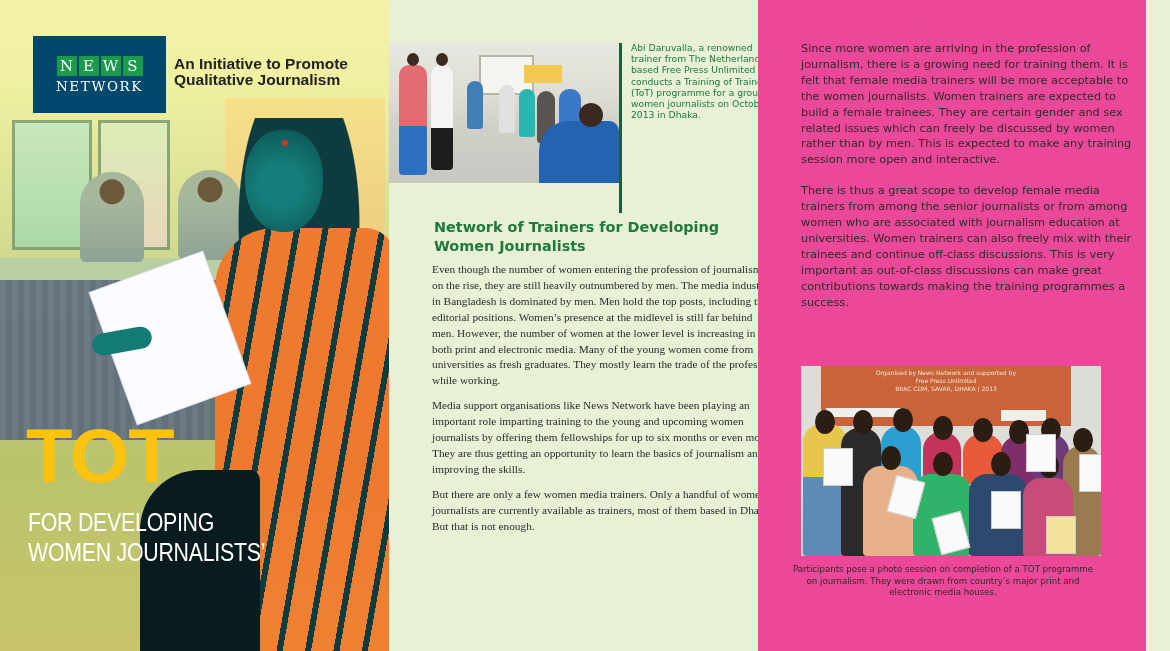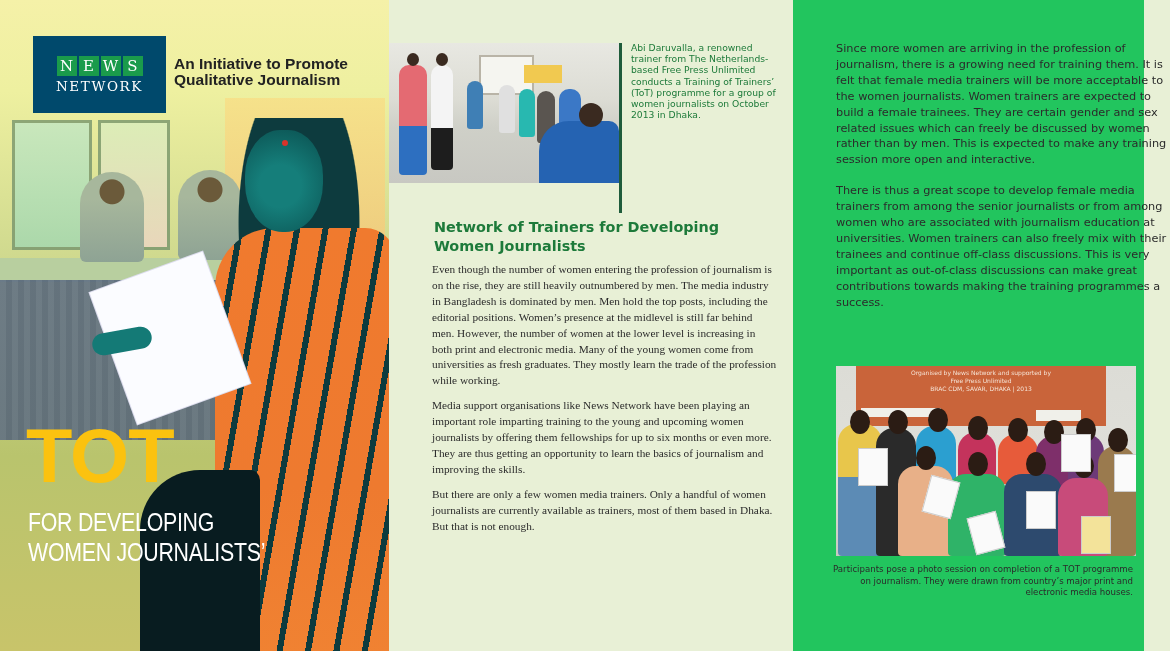--- a/index.html
+++ b/index.html
@@ -101,38 +101,38 @@
     position: absolute; left: 45px; top: 218px; width: 320px;
     font-family: "DejaVu Sans", sans-serif; font-size: 14.4px; line-height: 19px; color: #1d7a3a;
   }
   .body-text {
     font-family: "DejaVu Sans", sans-serif; font-size: 11.3px; line-height: 15.9px; color: #2b2b2b;
   }
   #article-body { position: absolute; left: 43px; top: 262px; width: 345px; font-family: Liberation Serif, serif; }
   #article-body p { margin-bottom: 9px; }
 
   
-  #panel-right { position: absolute; left: 793px; top: 0; width: 351px; height: 651px; background: #22c55e; }
+  #panel-right { position: absolute; left: 758px; top: 0; width: 388px; height: 651px; background: #ec4899; }
   #right-body { position: absolute; left: 43px; top: 41px; width: 340px; }
   #right-body p { margin-bottom: 15px; }
   #photo-group {
     position: absolute; left: 43px; top: 366px; width: 300px; height: 190px; overflow: hidden;
     background: linear-gradient(180deg, #dcdcd6 0%, #e0e0da 60%, #c9c9c3 100%);
   }
   #banner {
     position: absolute; left: 20px; top: 0; width: 250px; height: 60px; background: #c9643a; color: #f5e2d4;
     font-family: "DejaVu Sans", sans-serif; font-size: 6px; line-height: 8px; text-align: center; padding-top: 3px;
   }
   .banner-logo { position: absolute; left: 5px; top: 42px; width: 80px; height: 9px; background: #f0f0ea; }
   .banner-logo2 { position: absolute; left: 180px; top: 44px; width: 45px; height: 11px; background: #f0f0ea; }
   .gp { position: absolute; border-radius: 18px 18px 4px 4px; }
   .gp-head { position: absolute; width: 20px; height: 24px; border-radius: 50%; background: #2b1c14; }
   .cert { position: absolute; width: 30px; height: 38px; background: #fafafa; border: 1px solid #ccc; }
   #caption-bottom {
-    position: absolute; left: 30px; top: 564px; width: 310px; text-align: right;
+    position: absolute; left: 30px; top: 564px; width: 310px; text-align: center;
     font-family: "DejaVu Sans", sans-serif; font-size: 8.6px; line-height: 11.5px; color: #2b2b2b;
   }
 </style>
 </head>
 <body>
 
 <section id="panel-cover">
   <div class="cover-bg-board"></div>
   <div class="cover-bg-board b2"></div>
   <div class="cover-bg-board b3"></div>

